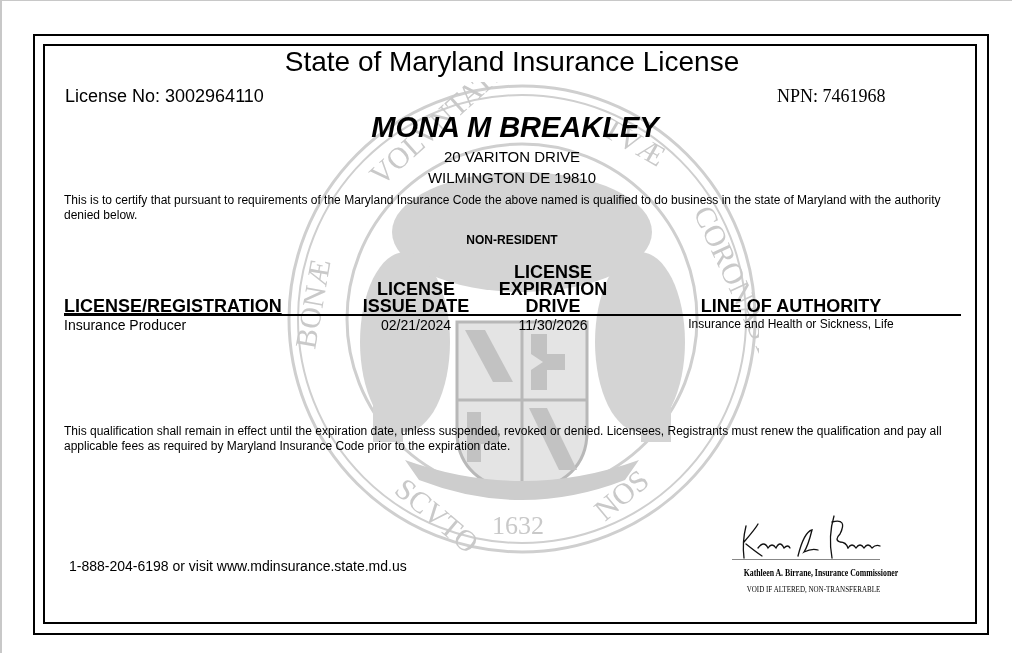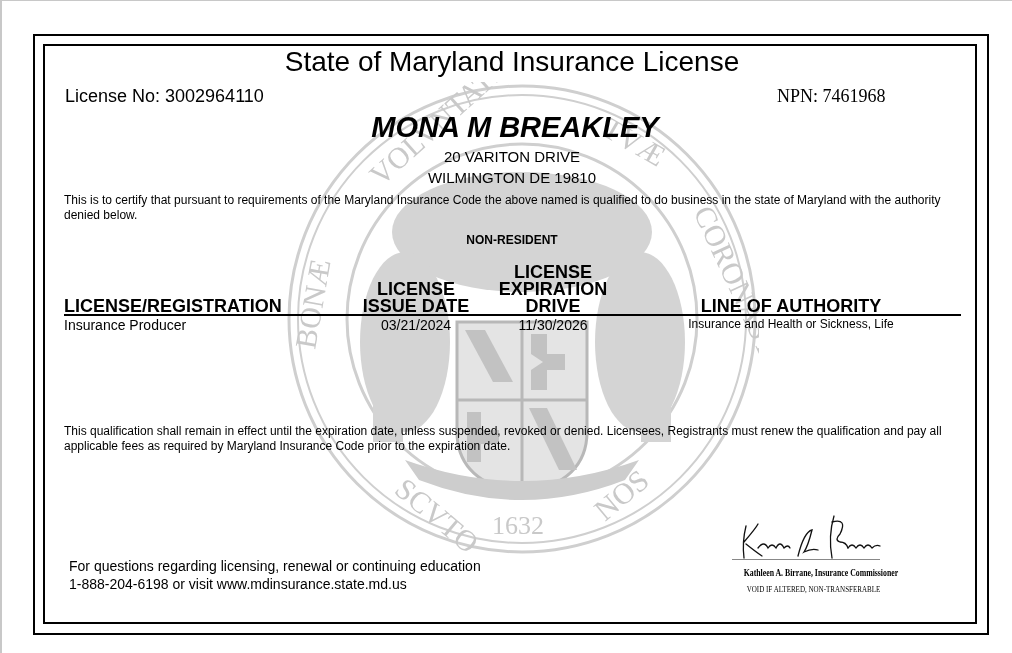--- a/index.html
+++ b/index.html
@@ -23,21 +23,21 @@
     .abs { position: absolute; white-space: nowrap; }
     .title { left: 0; width: 1024px; top: 46px; text-align: center; font-size: 28px; }
     .lic-no { left: 65px; top: 86px; font-size: 18px; }
     .npn { left: 777px; top: 86px; font-size: 18px; font-family: Liberation Serif, serif; }
     .holder { left: 0; width: 1030px; top: 111px; text-align: center; font-size: 29px; font-weight: bold; font-style: italic; }
     .addr1 { left: 0; width: 1024px; top: 148px; text-align: center; font-size: 15px; }
     .addr2 { left: 0; width: 1024px; top: 169px; text-align: center; font-size: 15px; }
     .certify { left: 64px; top: 193px; font-size: 12px; line-height: 15px; white-space: normal; width: 880px; }
     .residency { left: 0; width: 1024px; top: 233px; text-align: center; font-size: 12px; font-weight: bold; }
     .th { font-size: 18px; font-weight: bold; text-align: center; line-height: 17px; }
-    .th-type { left: 64px; top: 298px; text-align: left; }
+    .th-type { left: 64px; top: 298px; text-align: left; text-decoration: underline; }
     .th-issue { left: 360px; width: 112px; top: 281px; }
     .th-exp { left: 486px; width: 134px; top: 264px; }
     .th-loa { left: 700px; width: 182px; top: 298px; }
     .header-rule { position: absolute; left: 64px; top: 314px; width: 897px; height: 2px; background: #000; }
     .td { font-size: 14px; top: 317px; }
     .td-type { left: 64px; }
     .td-issue { left: 360px; width: 112px; text-align: center; }
     .td-exp { left: 486px; width: 134px; text-align: center; }
     .td-loa { left: 650px; width: 282px; text-align: center; font-size: 12px; top: 317px; }
     .validity { left: 64px; top: 424px; font-size: 12px; line-height: 15px; white-space: normal; width: 880px; }
@@ -110,29 +110,28 @@
 <div class="abs th th-exp">
   <div>LICENSE</div>
   <div>EXPIRATION</div>
   <div>DRIVE</div>
 </div>
 <div class="abs th th-loa">LINE OF AUTHORITY</div>
 <div class="header-rule"></div>
 
 <div>
   <div class="abs td td-type">Insurance Producer</div>
-  <div class="abs td td-issue">03/21/2024</div>
+  <div class="abs td td-issue">02/21/2024</div>
   <div class="abs td td-exp">11/30/2026</div>
   <div class="abs td td-loa">Insurance and Health or Sickness, Life</div>
 </div>
 
 <div class="abs validity">This qualification shall remain in effect until the expiration date, unless suspended, revoked or denied. Licensees, Registrants must renew the qualification and pay all applicable fees as required by Maryland Insurance Code prior to the expiration date.</div>
 
 <div class="abs contact">
-  <div>For questions regarding licensing, renewal or continuing education</div>
   <div>1-888-204-6198 or visit www.mdinsurance.state.md.us</div>
 </div>
 
 <svg class="sig-area" viewBox="0 0 160 50">
   <g fill="none" stroke="#111" stroke-width="1.3" stroke-linecap="round">
     <path d="M18 14 Q14 30 16 46 M16 30 Q28 16 30 12 M18 32 Q28 40 34 44"></path>
     <path d="M30 36 Q36 28 40 36 Q44 30 48 36 Q52 28 56 36 Q60 32 62 36"></path>
     <path d="M70 44 Q76 20 84 18 Q80 34 76 40 Q84 36 90 38"></path>
     <path d="M106 4 Q100 24 104 46 M104 10 Q120 6 112 22 Q106 28 112 30 Q118 30 120 36"></path>
     <path d="M120 36 Q124 30 128 36 Q132 30 136 36 Q140 30 144 36 Q148 32 152 34"></path>

